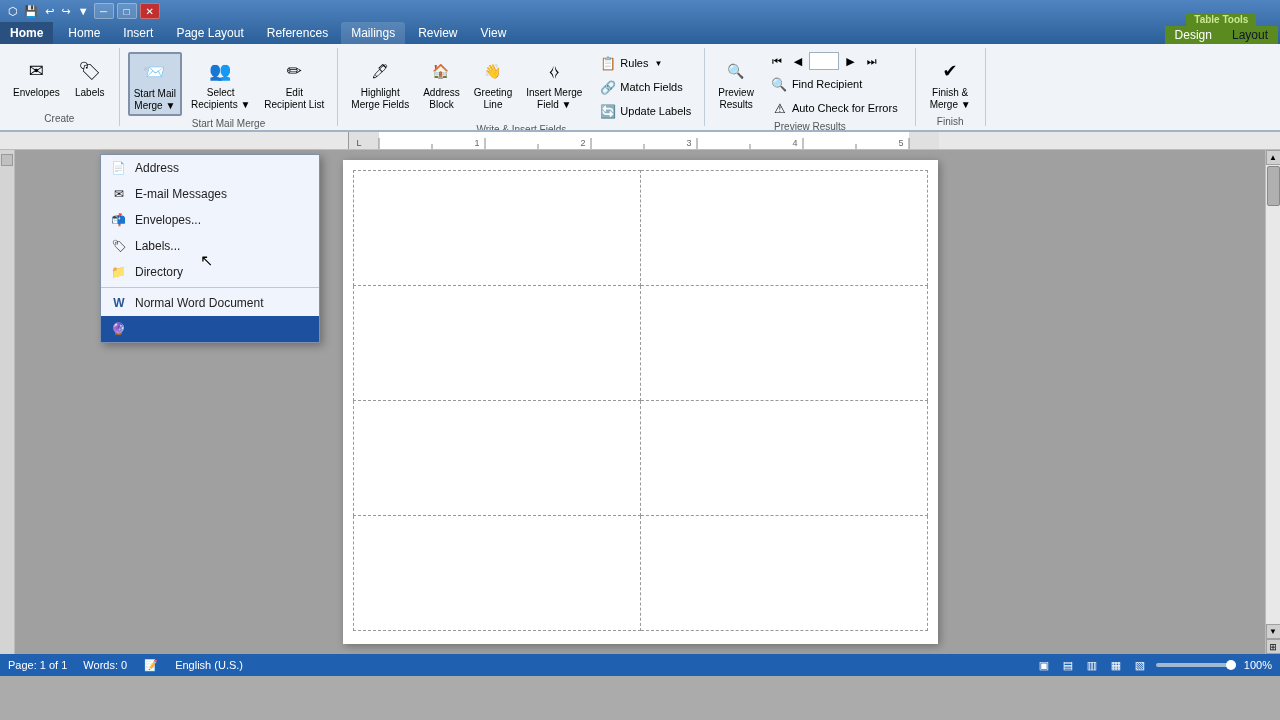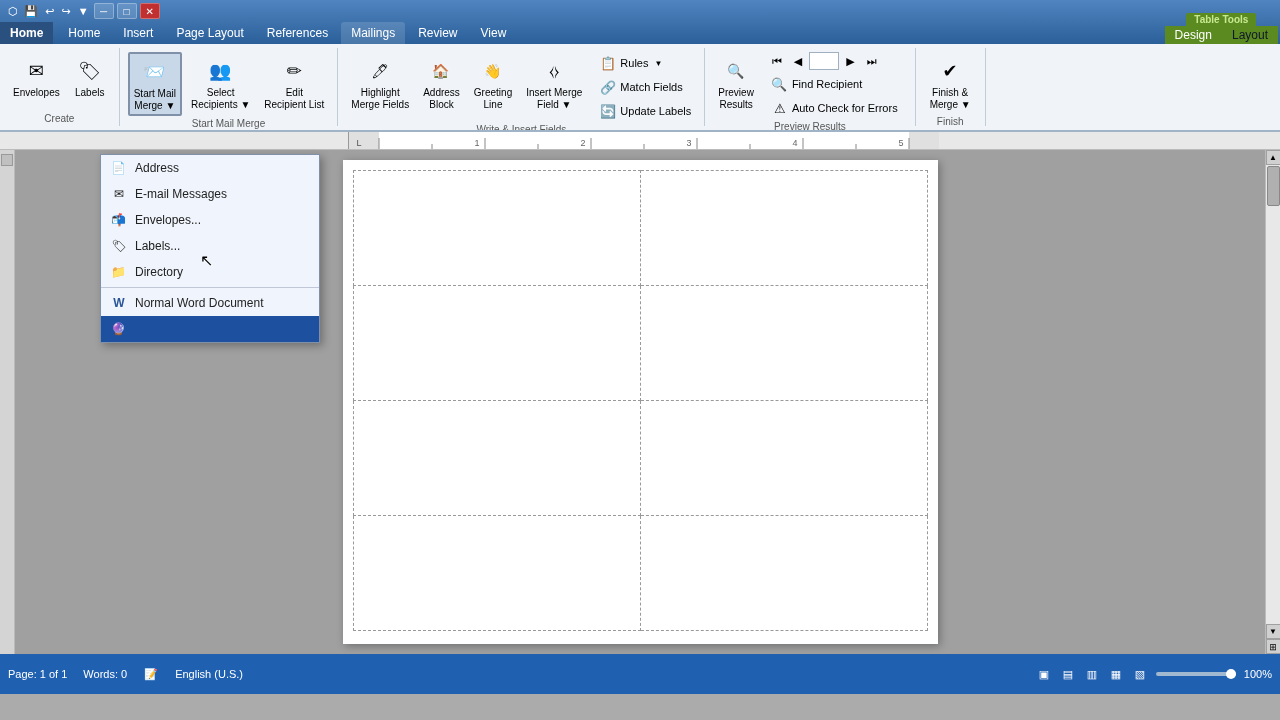--- a/index.html
+++ b/index.html
@@ -181,21 +181,21 @@
       width: 13px;
       height: 40px;
       background: #b0b0b0;
       border: 1px solid #888;
       margin: 1px;
       border-radius: 2px;
     }
 
     
     #status-bar {
-      height: 40px;
+      height: 22px;
       background: #2060b0;
       display: flex;
       align-items: center;
       padding: 0 8px;
       color: white;
       font-size: 11px;
       gap: 16px;
     }
     #status-bar .right {
       margin-left: auto;

